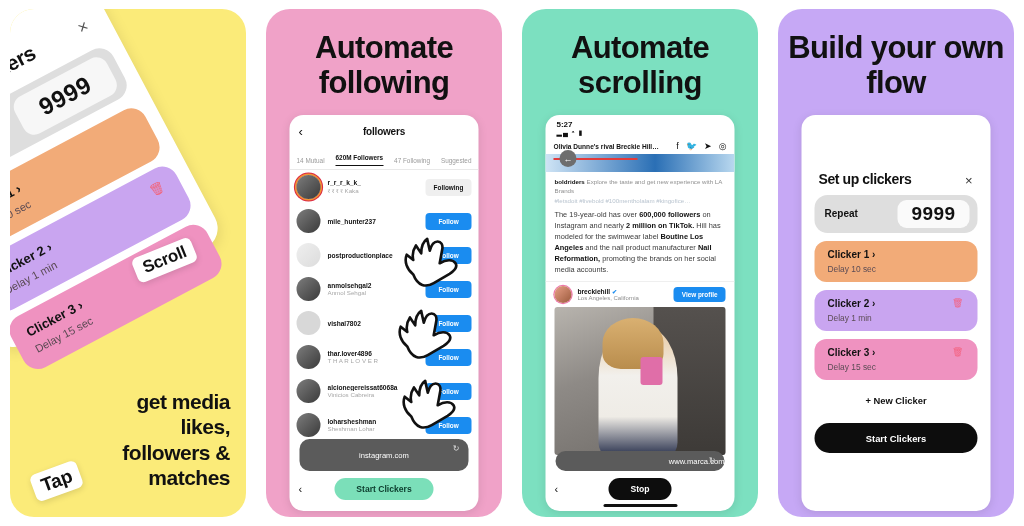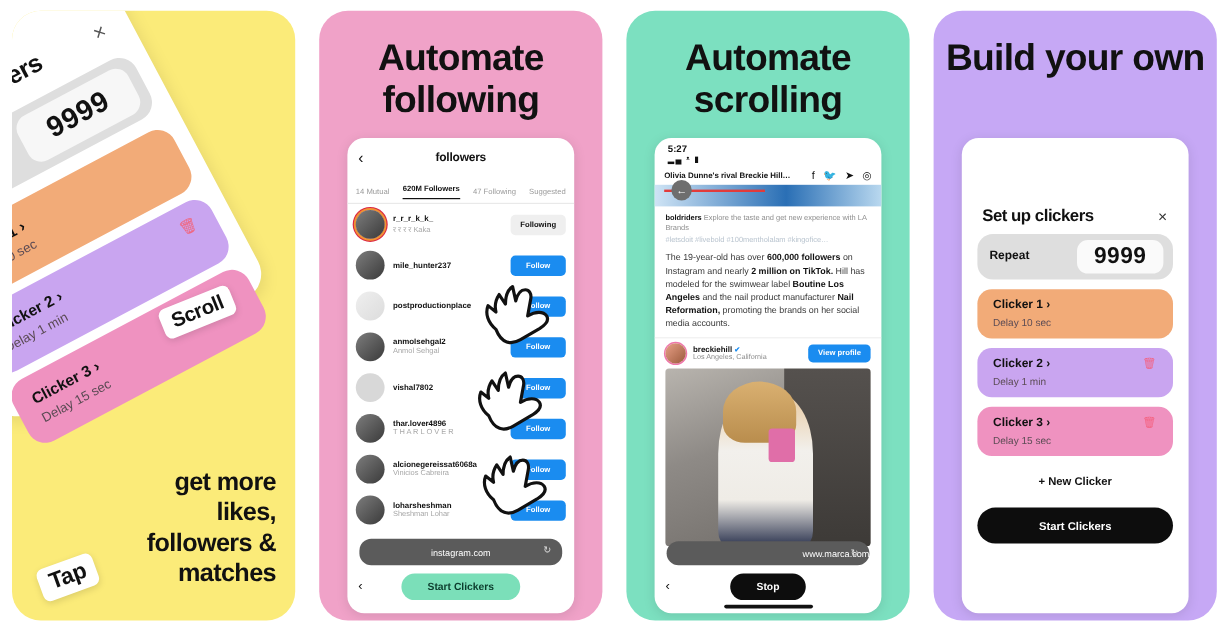--- a/index.html
+++ b/index.html
@@ -109,21 +109,21 @@
   .ig-names{margin-left:7px;flex:1;min-width:0;}
   .ig-user{font-size:6.6px;font-weight:bold;color:#111;white-space:nowrap;overflow:hidden;}
   .ig-real{font-size:6.2px;color:#a7a7a7;white-space:nowrap;overflow:hidden;}
   .ig-btn{
     flex:0 0 auto;width:46px;height:17px;border-radius:4px;
     background:#1a8cf0;color:#fff;font-size:6.4px;font-weight:bold;
     display:flex;align-items:center;justify-content:center;
   }
   .ig-btn.following{background:#efefef;color:#111;}
   .ig-urlbar{
-    position:absolute;left:10px;right:10px;bottom:40px;height:22px;
+    position:absolute;left:10px;right:10px;bottom:40px;height:32px;
     background:#5b5b5b;border-radius:10px;color:#fff;
     display:flex;align-items:center;justify-content:center;font-size:7.6px;
   }
   .ig-reload{position:absolute;right:9px;top:5px;font-size:8px;color:#ddd;}
   .ig-bottom{
     position:absolute;left:0;right:0;bottom:10px;height:24px;
     display:flex;align-items:center;justify-content:center;
   }
   .ig-bottom .back{position:absolute;left:9px;font-size:11px;color:#111;}
   .pill-start{
@@ -230,21 +230,21 @@
             <div class="tc-cl-delay">Delay 15 sec</div>
             <div class="tc-trash">🗑</div>
           </div>
         </div>
       </div>
 
       <div class="badge badge-scroll">Scroll</div>
       <div class="badge badge-tap">Tap</div>
 
       <div class="p1-tagline">
-        <div>get more</div>
+        <div>get media</div>
         <div>likes,</div>
         <div>followers &amp;</div>
         <div>matches</div>
       </div>
 
     </div>
   </div>
 
   <div class="panel p2">
     <div class="panel-inner">
@@ -430,20 +430,21 @@
       </div>
 
     </div>
   </div>
 
   <div class="panel p4">
     <div class="panel-inner">
 
       <div class="headline">
         <div>Build your own</div>
+        <div>flow</div>
       </div>
 
       <div class="phone">
         <div class="sc-title">Set up clickers</div>
         <div class="sc-close">×</div>
 
         <div class="sc-repeat">
           <div class="sc-repeat-label">Repeat</div>
           <div class="sc-repeat-val">9999</div>
         </div>

